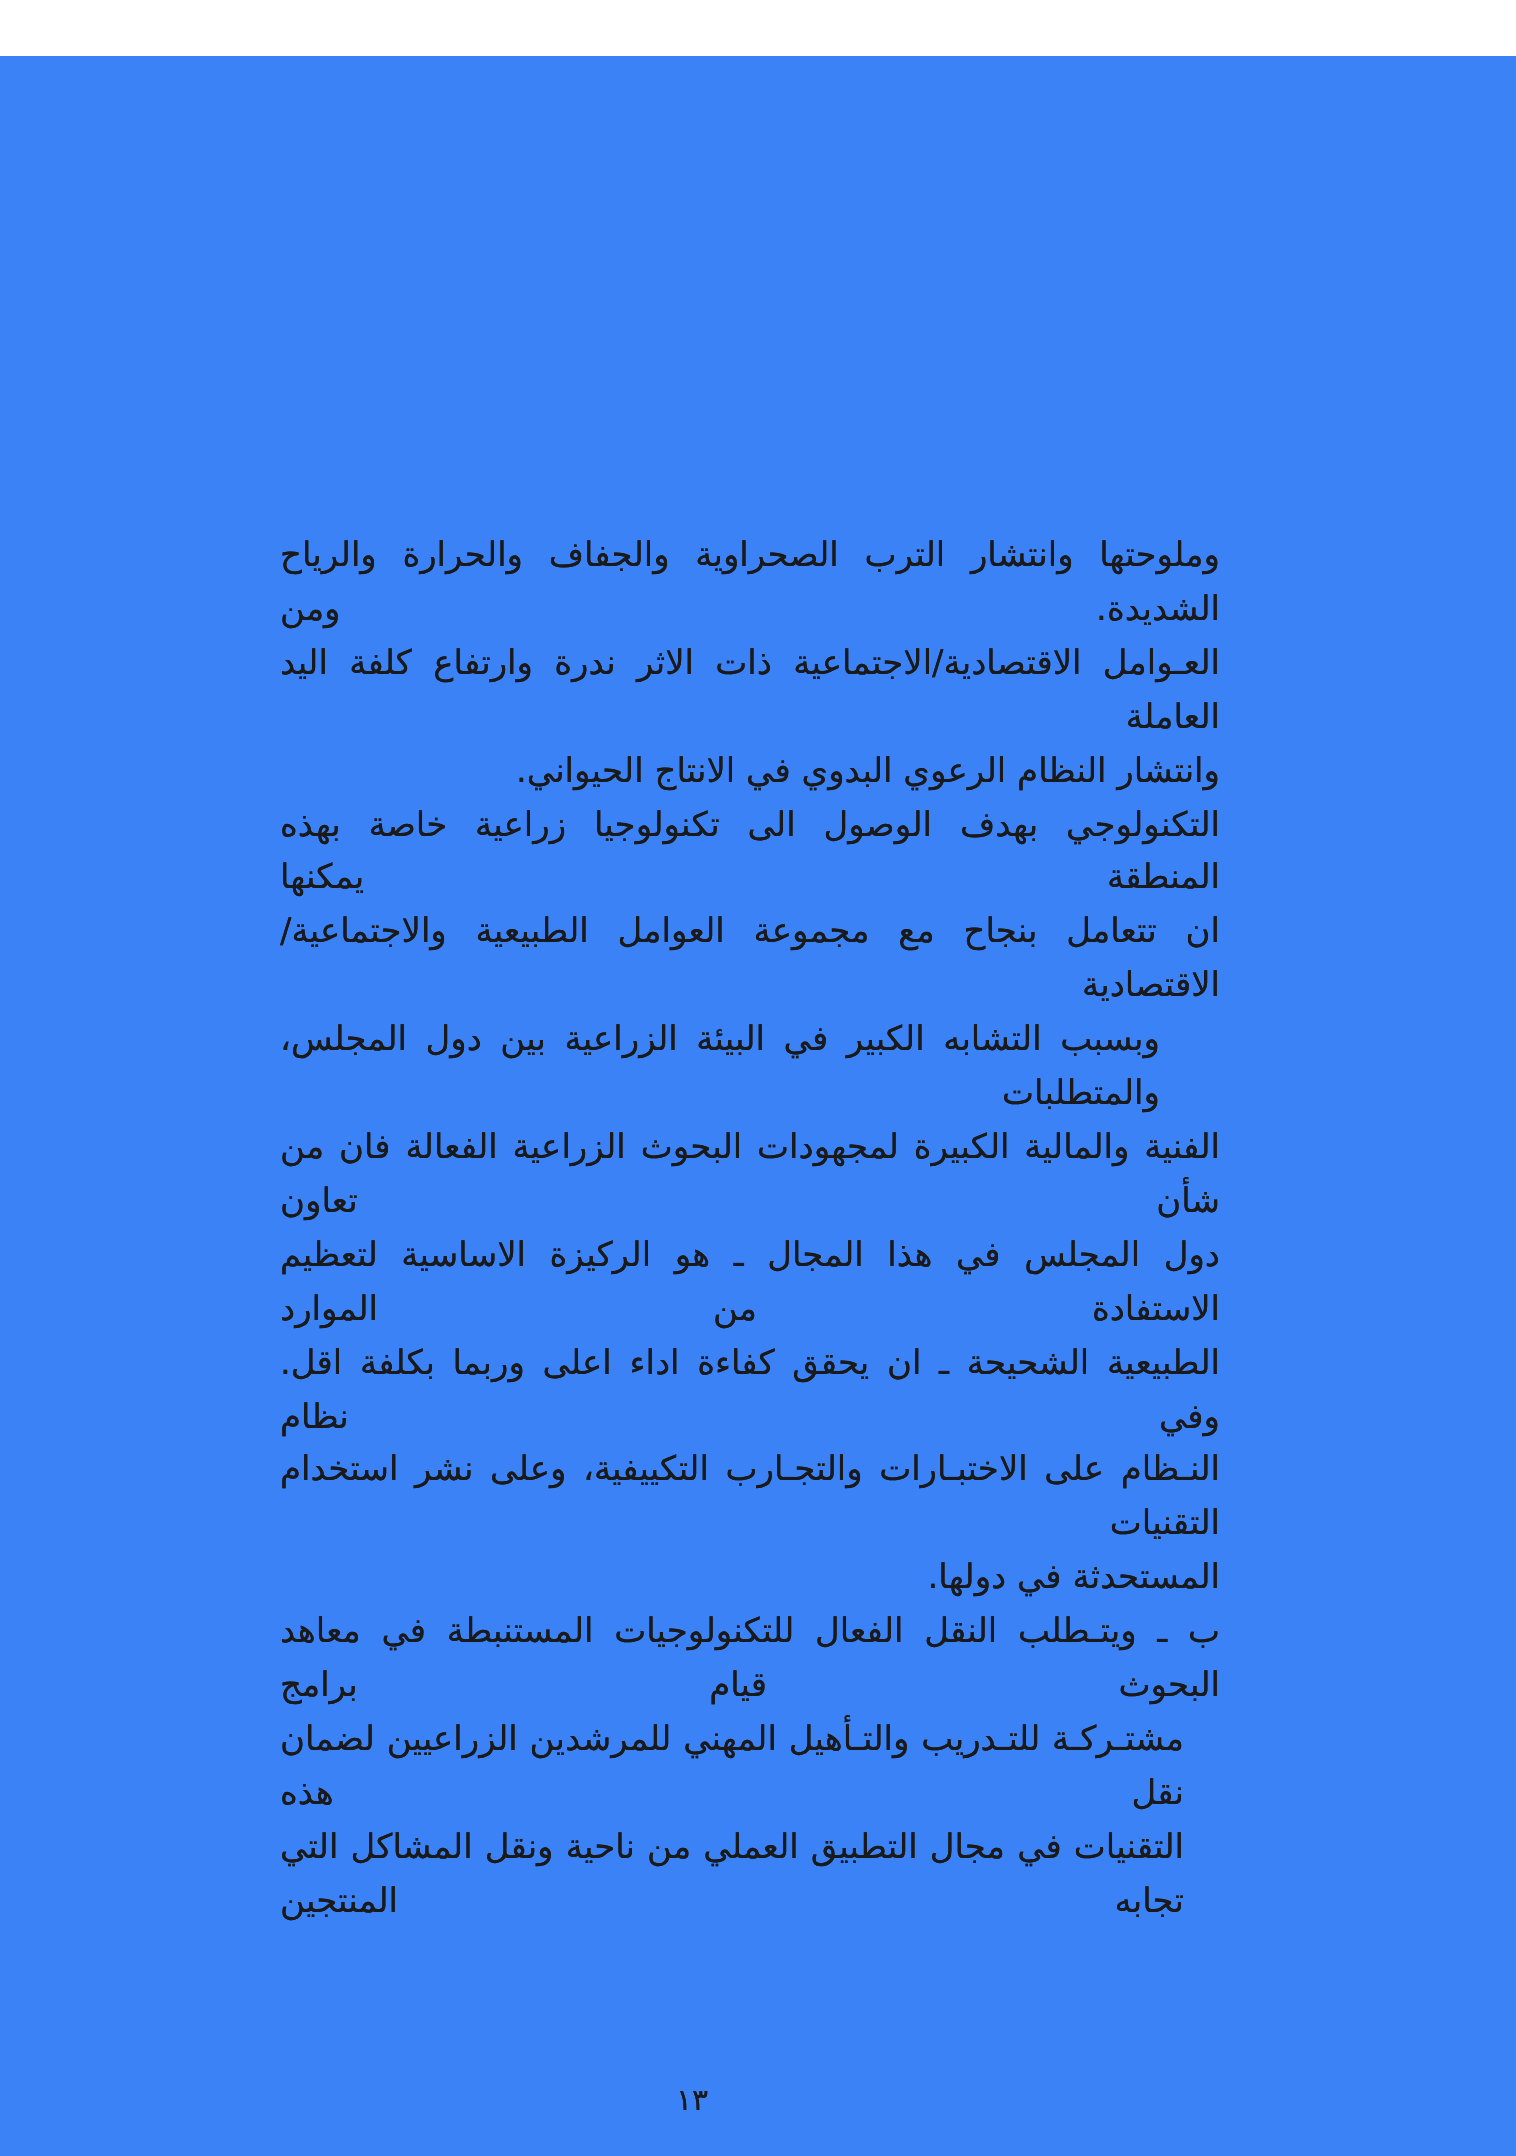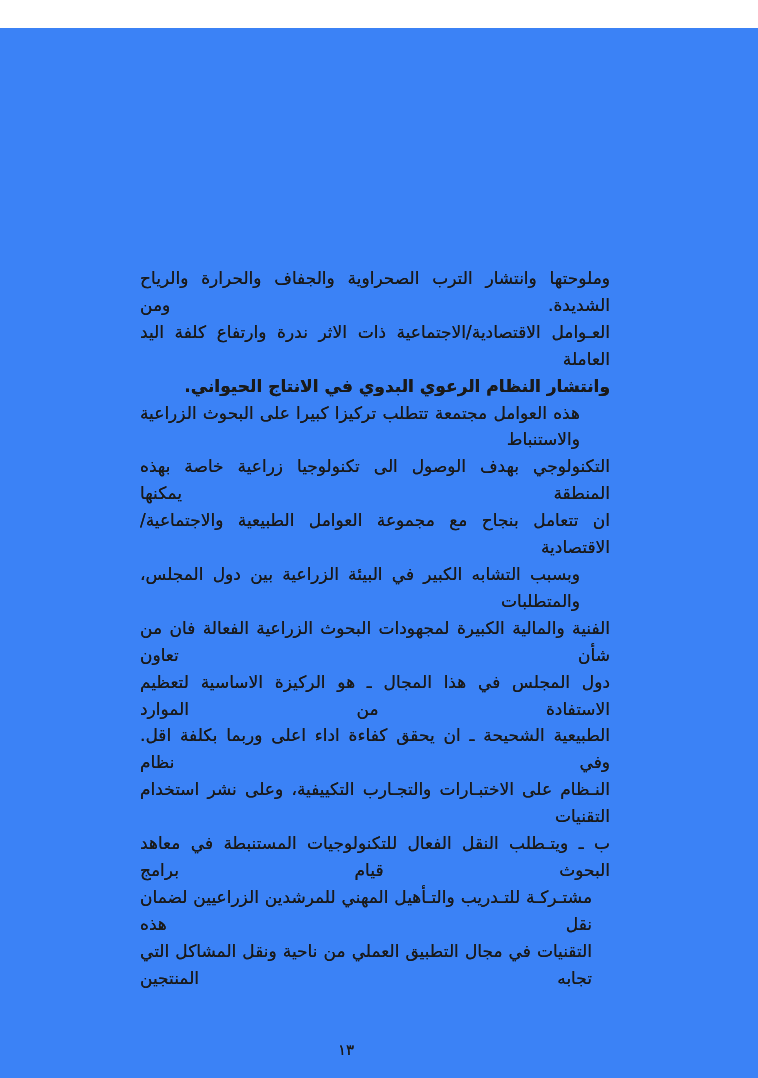--- a/index.html
+++ b/index.html
@@ -29,21 +29,20 @@
     line-height: 26.9px;
     color: #1a1a1a;
     text-align: justify;
     text-align-last: justify;
     text-shadow: 0 0 0.3px #1a1a1a;
     white-space: normal;
   }
   .tl-last {
     text-align: center;
     text-align-last: right;
-    font-weight: bold;
   }
   .tl-indent {
     padding-right: 30px;
   }
   .tl-hang {
     padding-right: 18px;
   }
   .page-number {
     position: absolute;
     top: 1013px;
@@ -60,28 +59,28 @@
 </style>
 </head>
 <body>
 
 <div class="page">
 
   <div class="text-block">
     <div class="tl">وملوحتها وانتشار الترب الصحراوية والجفاف والحرارة والرياح الشديدة. ومن</div>
     <div class="tl">العـوامل الاقتصادية/الاجتماعية ذات الاثر ندرة وارتفاع كلفة اليد العاملة</div>
     <div class="tl tl-last">وانتشار النظام الرعوي البدوي في الانتاج الحيواني.</div>
-    <div class="tl tl-indent">هذه العوامل مجتمعة تتطلب تركيزا كبيرا على البحوث الزراعية والاستنباط</div>
     <div class="tl">التكنولوجي بهدف الوصول الى تكنولوجيا زراعية خاصة بهذه المنطقة يمكنها</div>
     <div class="tl">ان تتعامل بنجاح مع مجموعة العوامل الطبيعية والاجتماعية/الاقتصادية</div>
     <div class="tl tl-indent">وبسبب التشابه الكبير في البيئة الزراعية بين دول المجلس، والمتطلبات</div>
     <div class="tl">الفنية والمالية الكبيرة لمجهودات البحوث الزراعية الفعالة فان من شأن تعاون</div>
     <div class="tl">دول المجلس في هذا المجال ـ هو الركيزة الاساسية لتعظيم الاستفادة من الموارد</div>
     <div class="tl">الطبيعية الشحيحة ـ ان يحقق كفاءة اداء اعلى وربما بكلفة اقل. وفي نظام</div>
     <div class="tl">النـظام على الاختبـارات والتجـارب التكييفية، وعلى نشر استخدام التقنيات</div>
+    <div class="tl tl-last">المستحدثة في دولها.</div>
     <div class="tl">ب ـ ويتـطلب النقل الفعال للتكنولوجيات المستنبطة في معاهد البحوث قيام برامج</div>
     <div class="tl tl-hang">مشتـركـة للتـدريب والتـأهيل المهني للمرشدين الزراعيين لضمان نقل هذه</div>
     <div class="tl tl-hang">التقنيات في مجال التطبيق العملي من ناحية ونقل المشاكل التي تجابه المنتجين</div>
 
   </div>
 
   <div class="page-number">١٣</div>
 
 </div>
 

